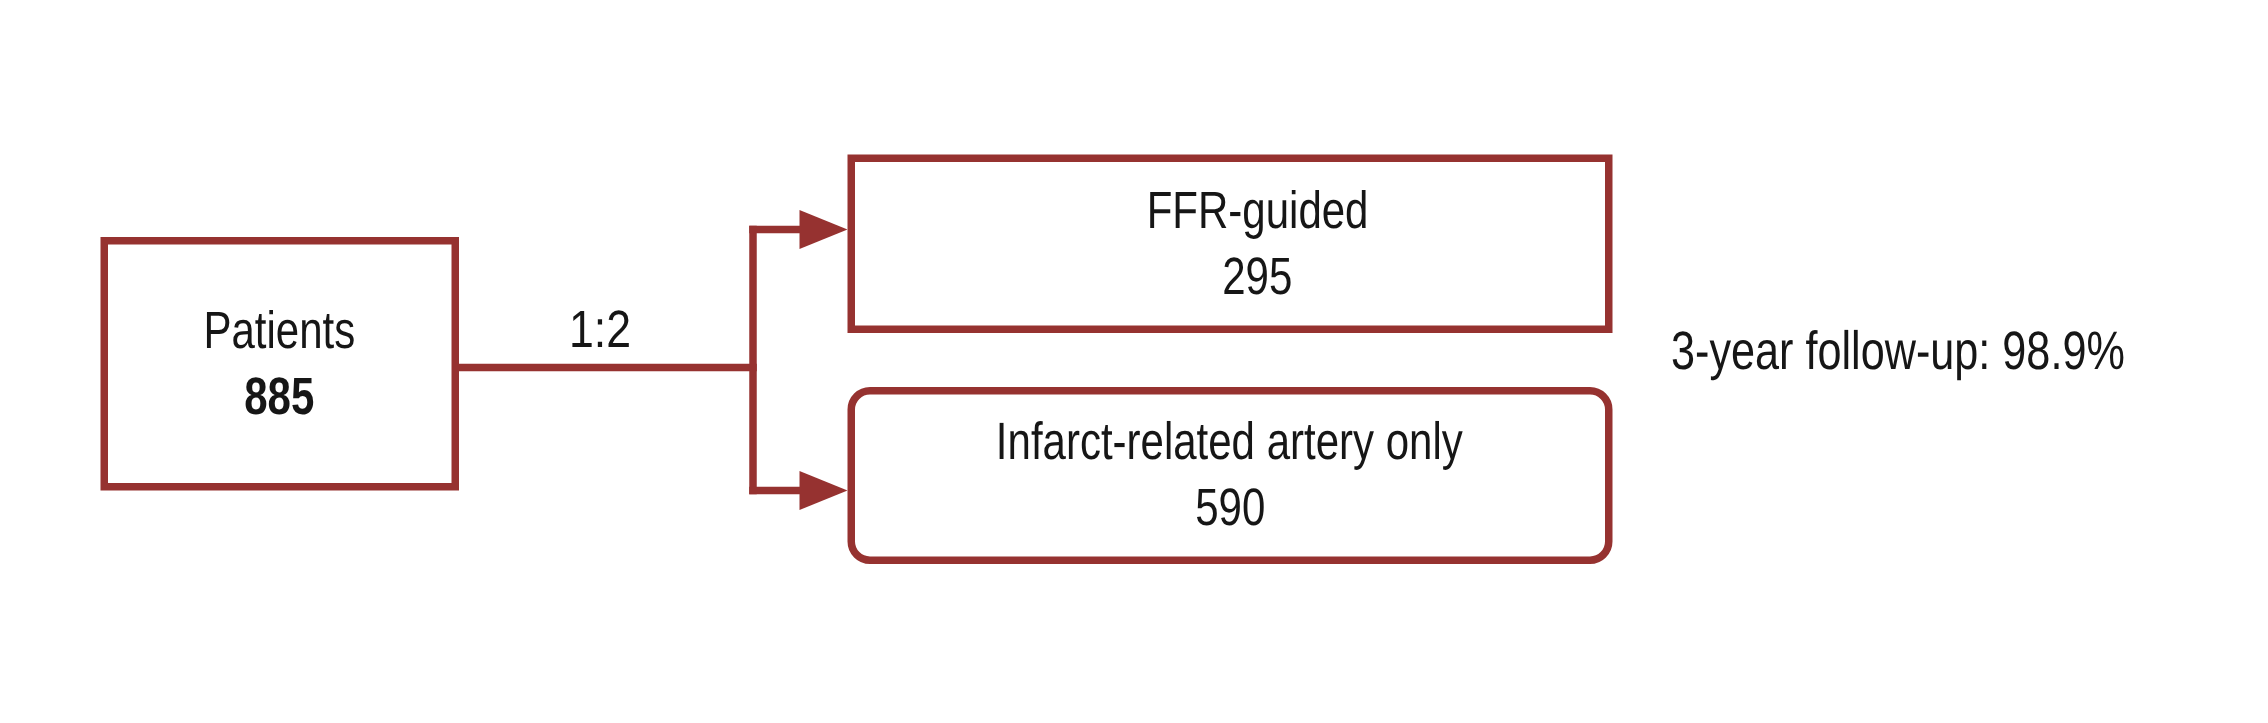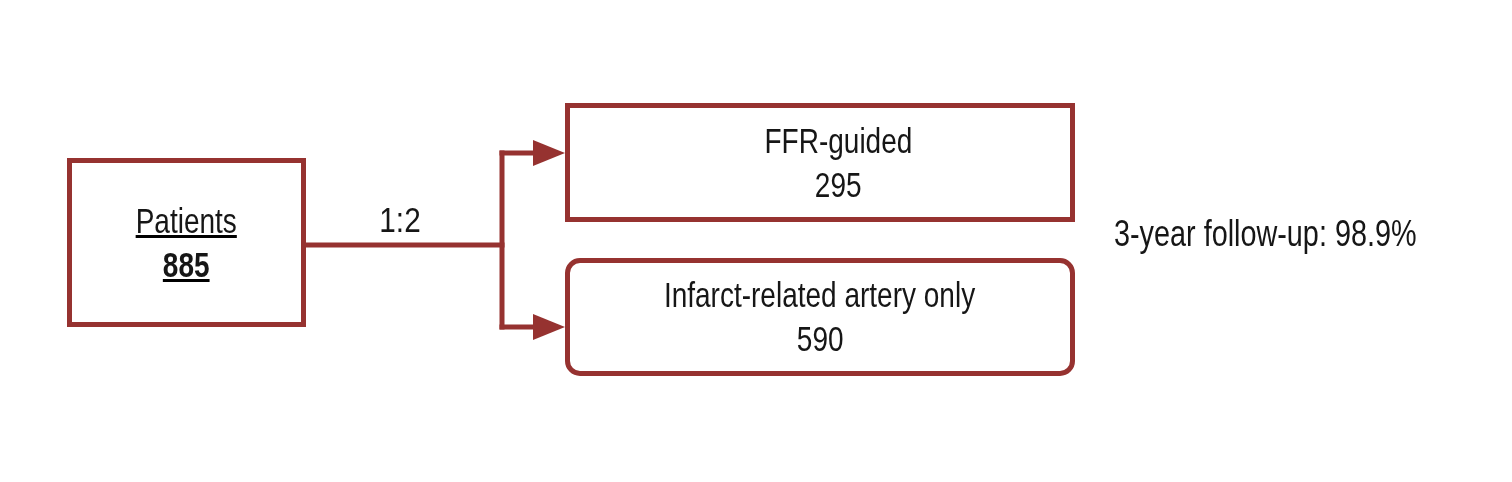--- a/index.html
+++ b/index.html
@@ -34,21 +34,21 @@
   .box .line {
     font-size: 35px;
     line-height: 44px;
     color: #161616;
     white-space: nowrap;
     transform: scaleX(0.8);
     transform-origin: center;
   }
   .box .line.bold { font-weight: bold; }
 
-  .patients-box { left: 67px;  top: 158px; width: 239px; height: 169px; text-decoration: underline; }
+  .patients-box { left: 67px;  top: 158px; width: 239px; height: 169px; }
   .ffr-box      { left: 565px; top: 103px; width: 510px; height: 119px; padding-left: 36px; }
   .ira-box      { left: 565px; top: 258px; width: 510px; height: 118px; border-radius: 15px; }
 
   .ratio-label {
     position: absolute;
     left: 348px;
     top: 201px;
     width: 104px;
     text-align: center;
     font-size: 35px;

